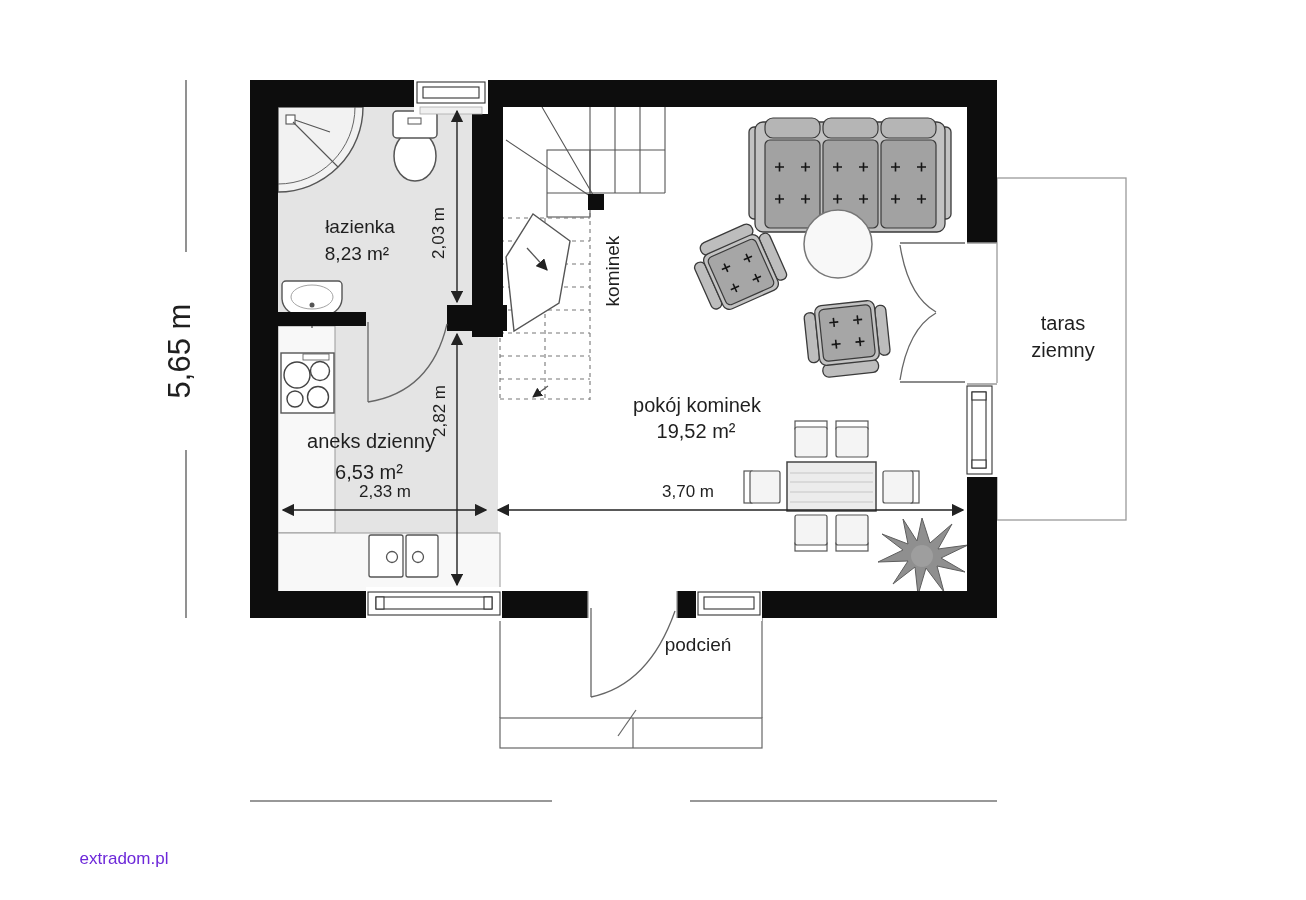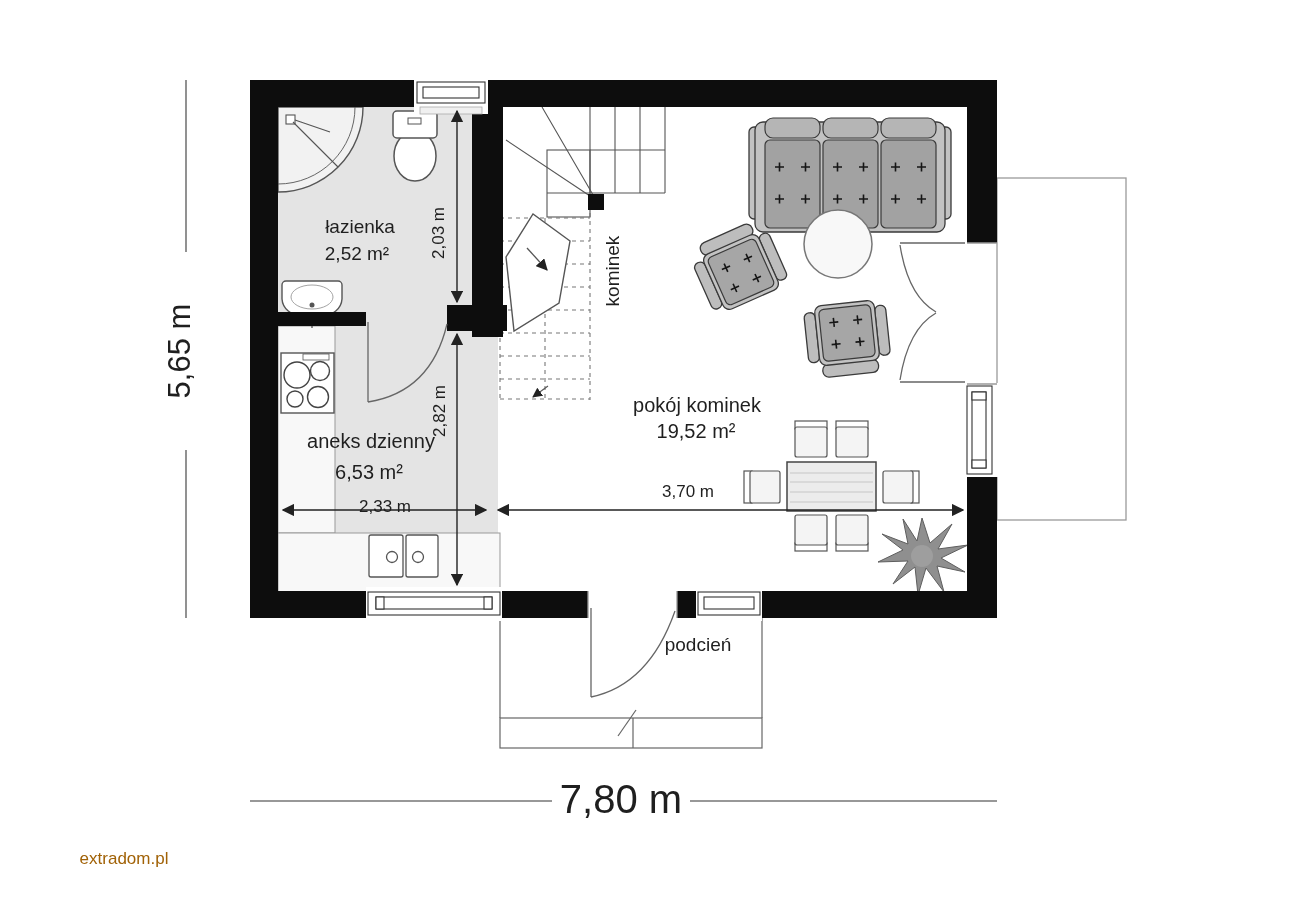--- a/index.html
+++ b/index.html
@@ -8,21 +8,21 @@
   #plan-svg{position:absolute;left:0;top:0;}
   .lbl{position:absolute;transform:translate(-50%,-50%);color:#1f1f1f;white-space:nowrap;
        text-align:center;line-height:1.2;}
   .rot{transform:translate(-50%,-50%) rotate(-90deg);}
   .s17{font-size:17px;}
   .s19{font-size:19px;}
   .s20{font-size:20px;}
   .s31{font-size:31px;}
   .s40{font-size:40px;}
   .wrap{white-space:normal;width:96px;line-height:27px;}
-  .logo{color:#a16207;font-size:17px;}
+  .logo{color:#6d28d9;font-size:17px;}
 </style>
 </head>
 <body>
 
 <div id="canvas">
 
 <svg id="plan-svg" width="1306" height="900" viewBox="0 0 1306 900">
   <defs>
     <marker id="arrow" viewBox="0 0 10 10" refX="9" refY="5" markerWidth="9" markerHeight="9" orient="auto-start-reverse">
           <path d="M0,0 L10,5 L0,10 z" fill="#222"></path>
@@ -211,28 +211,28 @@
     <line x1="457" y1="111" x2="457" y2="302" marker-start="url(#arrow)" marker-end="url(#arrow)"></line>
     <line x1="457" y1="334" x2="457" y2="585" marker-start="url(#arrow)" marker-end="url(#arrow)"></line>
     <line x1="283" y1="510" x2="486" y2="510" marker-start="url(#arrow)" marker-end="url(#arrow)"></line>
     <line x1="498" y1="510" x2="963" y2="510" marker-start="url(#arrow)" marker-end="url(#arrow)"></line>
     <path d="M186,80 V252 M186,450 V618" stroke="#777" stroke-width="1.6"></path>
     <path d="M250,801 H552 M690,801 H997" stroke="#777" stroke-width="1.6"></path>
   </g>
 </svg>
 
 <div class="lbl s19" style="left:360px;top:227px">łazienka</div>
-<div class="lbl s19" style="left:357px;top:254px">2,52 m²</div>
+<div class="lbl s19" style="left:357px;top:254px">8,23 m²</div>
 <div class="lbl s20" style="left:371px;top:441px">aneks dzienny</div>
 <div class="lbl s20" style="left:369px;top:472px">6,53 m²</div>
 <div class="lbl s20" style="left:697px;top:405px">pokój kominek</div>
 <div class="lbl s20" style="left:696px;top:431px">19,52 m²</div>
 <div class="lbl rot s19" style="left:613px;top:271px">kominek</div>
+<div class="lbl s20 wrap" style="left:1063px;top:337px">taras ziemny</div>
 <div class="lbl s19" style="left:698px;top:645px">podcień</div>
 <div class="lbl rot s17" style="left:439px;top:233px">2,03 m</div>
 <div class="lbl rot s17" style="left:440px;top:411px">2,82 m</div>
-<div class="lbl s17" style="left:385px;top:507px">2,33 m</div>
+<div class="lbl s17" style="left:385px;top:492px">2,33 m</div>
 <div class="lbl s17" style="left:688px;top:492px">3,70 m</div>
 <div class="lbl rot s31" style="left:180px;top:351px">5,65 m</div>
-<div class="lbl s40" style="left:621px;top:799px">7,80 m</div>
 <div class="lbl logo" style="left:124px;top:859px">extradom.pl</div>
 
 </div>
 
 </body></html>

